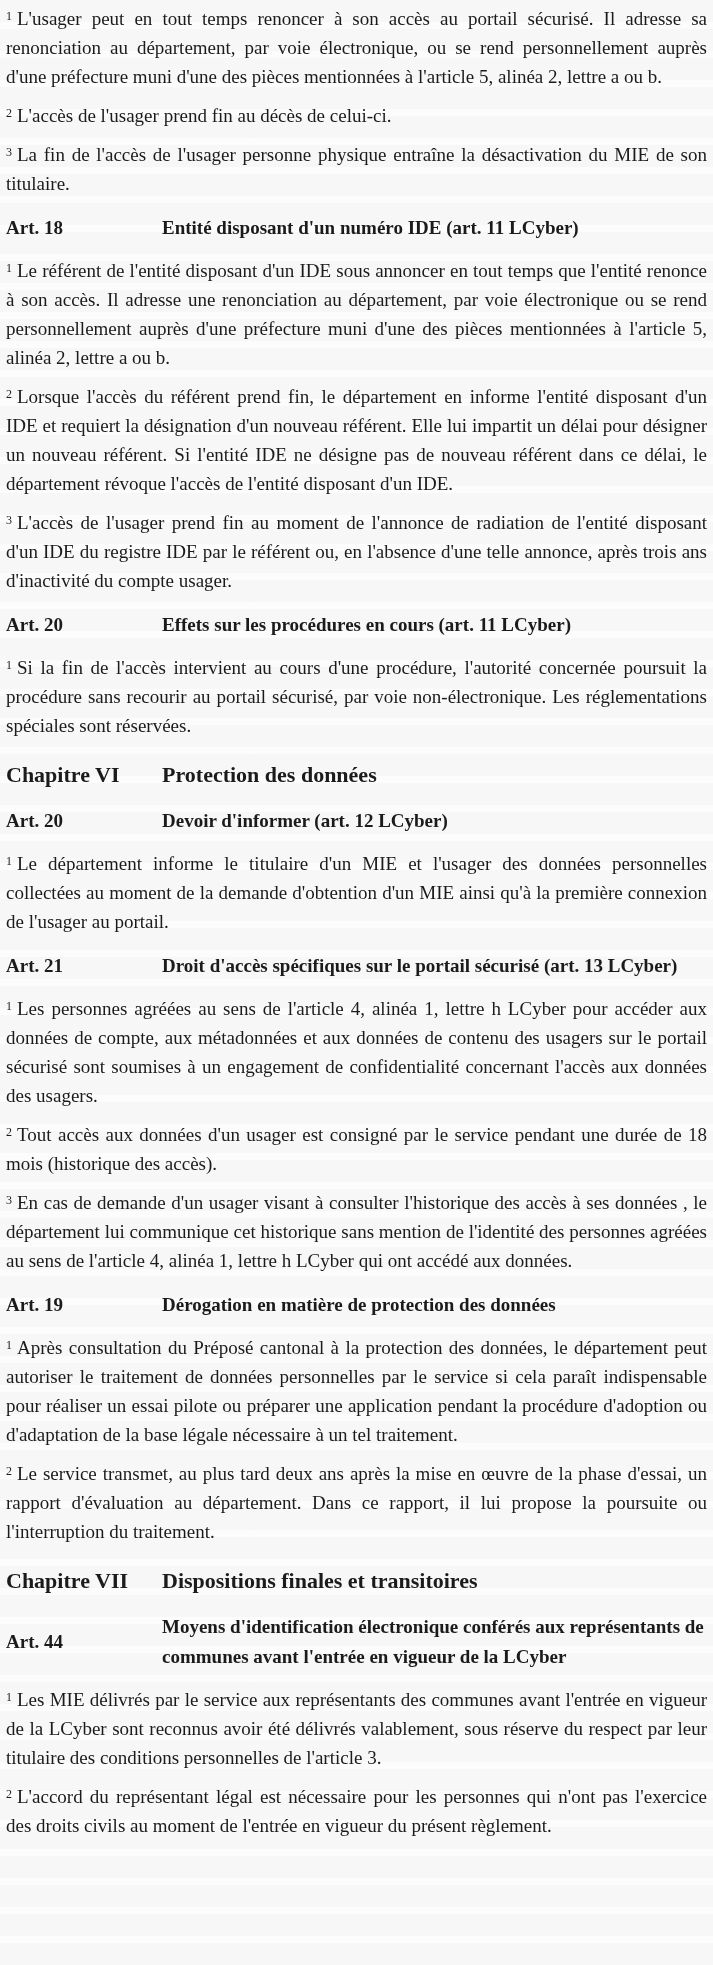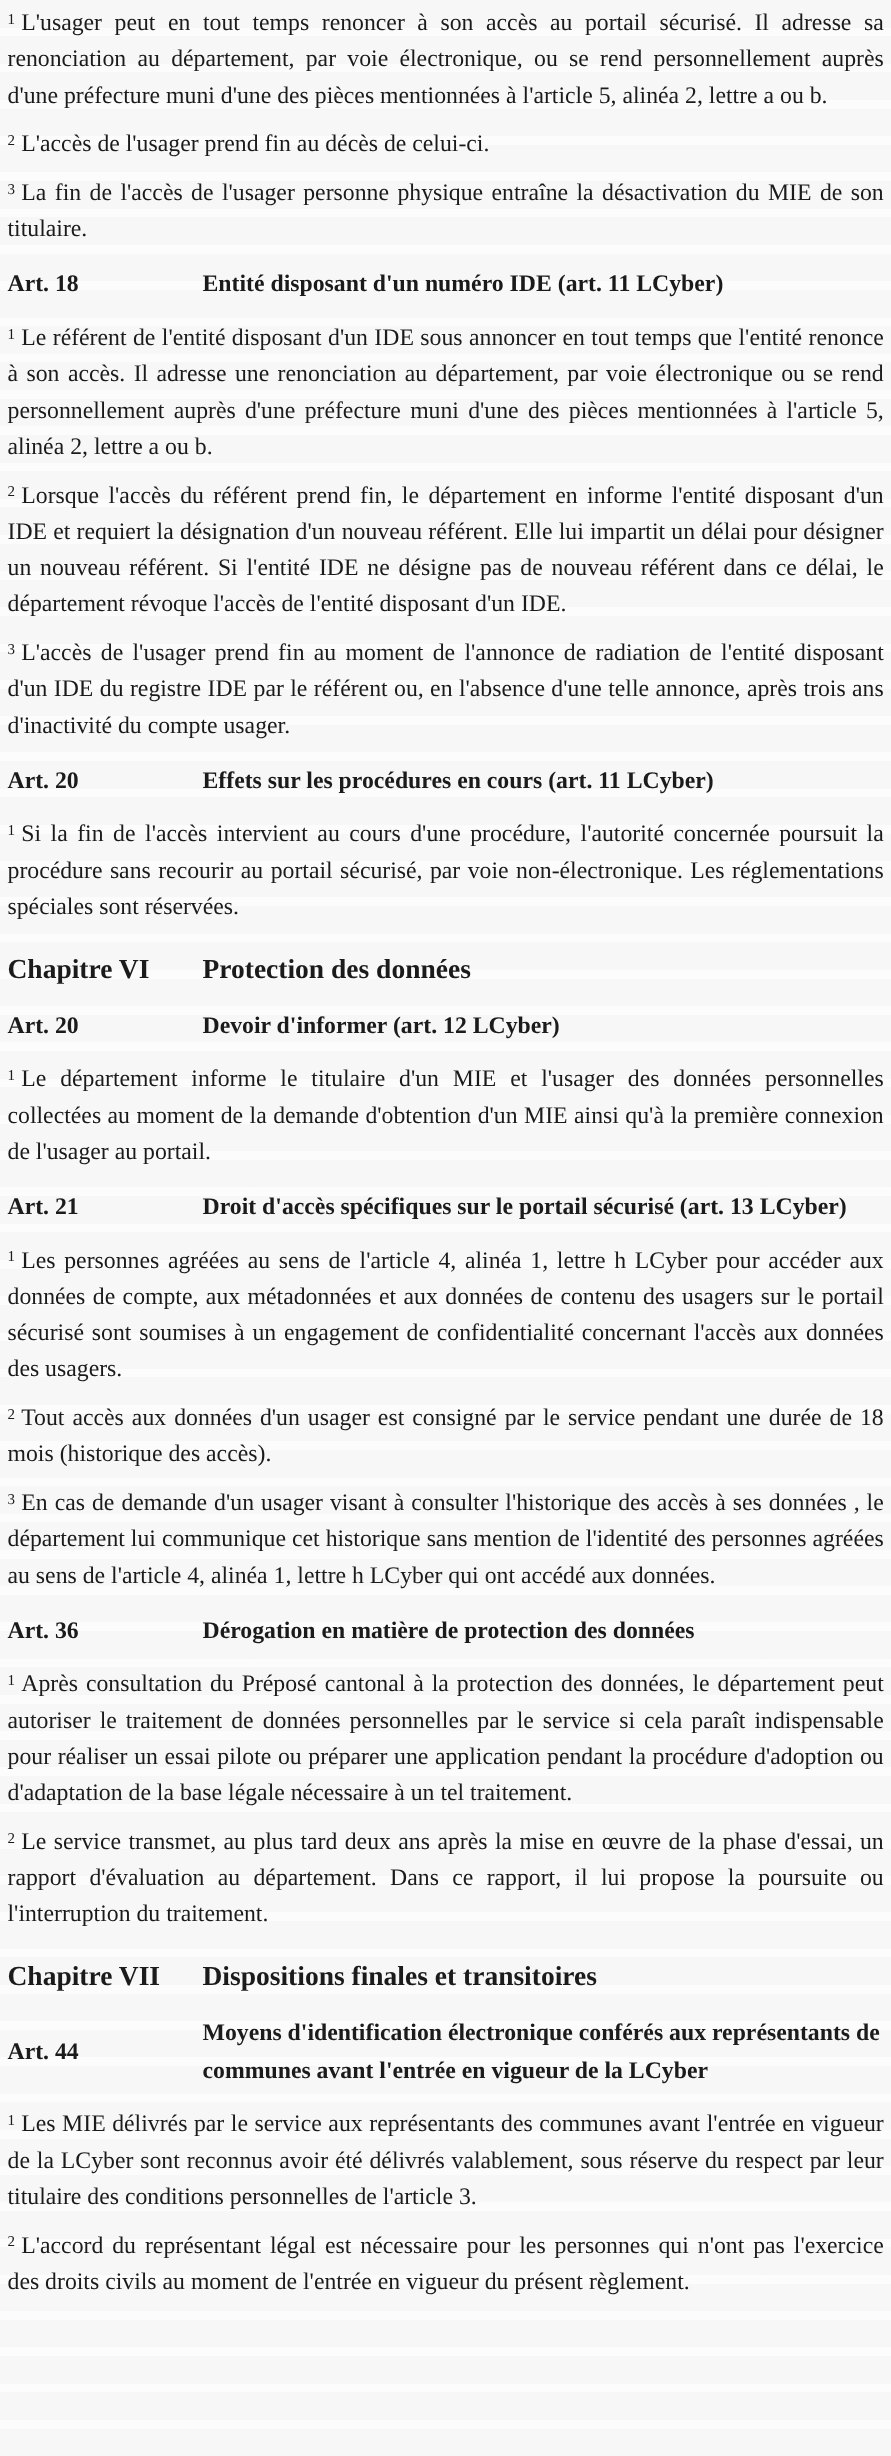--- a/index.html
+++ b/index.html
@@ -104,21 +104,21 @@
     <span class="title">Droit d'accès spécifiques sur le portail sécurisé (art. 13 LCyber)</span>
   </div>
 
   <p class="para"><sup class="al">1</sup><span>Les personnes agréées au sens de l'article 4, alinéa 1, lettre h LCyber pour accéder aux données de compte, aux métadonnées et aux données de contenu des usagers sur le portail sécurisé sont soumises à un engagement de confidentialité concernant l'accès aux données des usagers.</span></p>
 
   <p class="para"><sup class="al">2</sup><span>Tout accès aux données d'un usager est consigné par le service pendant une durée de 18 mois (historique des accès).</span></p>
 
   <p class="para"><sup class="al">3</sup><span>En cas de demande d'un usager visant à consulter l'historique des accès à ses données , le département lui communique cet historique sans mention de l'identité des personnes agréées au sens de l'article 4, alinéa 1, lettre h LCyber qui ont accédé aux données.</span></p>
 
   <div class="heading art">
-    <span class="label">Art. 36</span>
+    <span class="label">Art. 19</span>
     <span class="title">Dérogation en matière de protection des données</span>
   </div>
 
   <p class="para"><sup class="al">1</sup><span>Après consultation du Préposé cantonal à la protection des données, le département peut autoriser le traitement de données personnelles par le service si cela paraît indispensable pour réaliser un essai pilote ou préparer une application pendant la procédure d'adoption ou d'adaptation de la base légale nécessaire à un tel traitement.</span></p>
 
   <p class="para"><sup class="al">2</sup><span>Le service transmet, au plus tard deux ans après la mise en œuvre de la phase d'essai, un rapport d'évaluation au département. Dans ce rapport, il lui propose la poursuite ou l'interruption du traitement.</span></p>
 
   <div class="heading chapter">
     <span class="label">Chapitre VII</span>
     <span class="title">Dispositions finales et transitoires</span>

